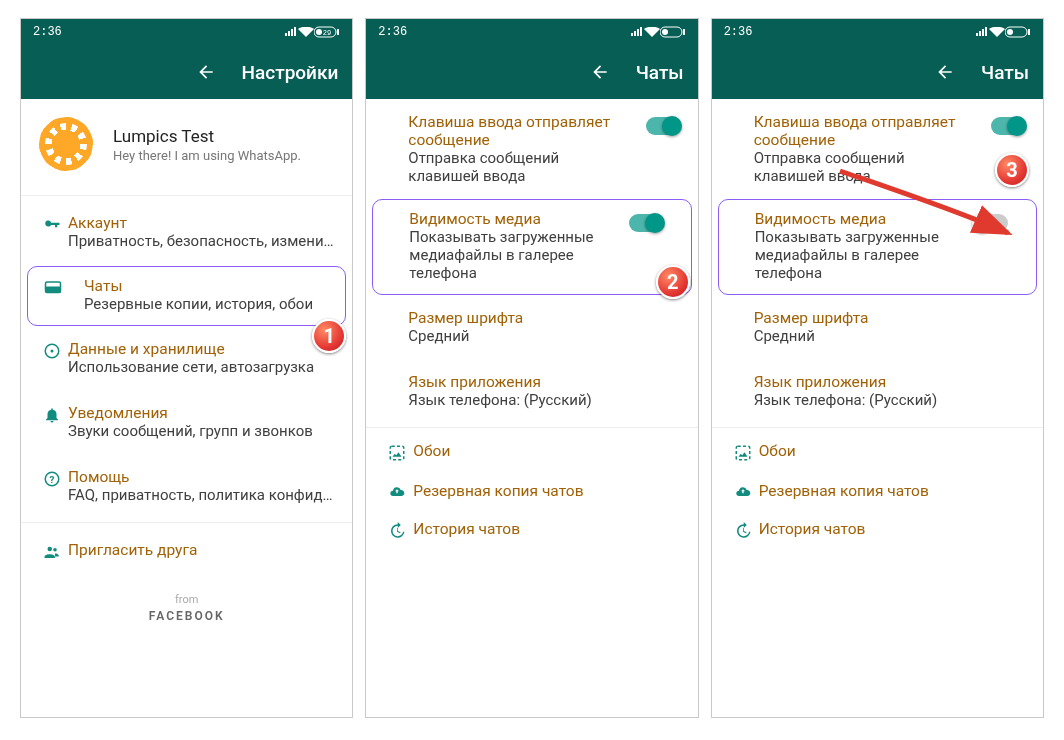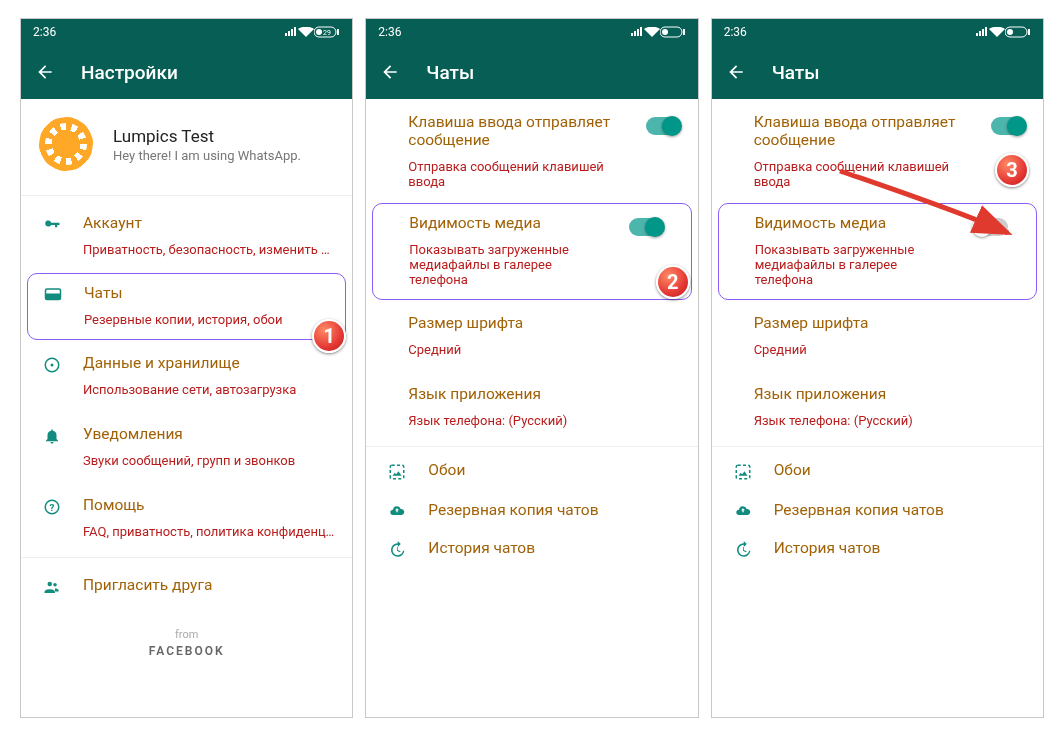--- a/index.html
+++ b/index.html
@@ -26,30 +26,32 @@
   }
   .status-bar {
     height: 26px;
     background: #075E54;
     color: #fff;
     display: flex;
     align-items: center;
     padding: 0 12px;
     font-size: 12px;
     justify-content: space-between;
+    font-family: Liberation Mono, monospace;
   }
   .status-right { display: flex; align-items: center; }
   .app-bar {
     background: #075E54;
     color: #fff;
     height: 54px;
     display: flex;
     align-items: center;
     padding: 0 14px;
     gap: 26px;
+    justify-content: flex-end;
   }
   .app-bar-title { font-size: 19px; font-weight: 500; }
   .content { flex: 1; overflow: hidden; background: #fff; }
   .profile {
     display: flex; align-items: center; gap: 20px;
     padding: 18px 18px 20px;
   }
   .avatar {
     width: 54px; height: 54px; border-radius: 50%;
     background:
@@ -62,28 +64,28 @@
   }
   .avatar::after{
     content:"";
     position:absolute; inset:0;
     border-radius:50%;
     box-shadow: inset 0 0 0 6px #ffa726;
   }
   .profile-name { font-size: 17px; color:#222; }
   .profile-sub { font-size: 13px; color:#777; margin-top:2px; }
   .list-item {
-    display:flex; align-items:flex-start; gap: 20px;
+    display:flex; align-items:flex-start; gap: 5px;
     padding: 14px 18px 14px 20px;
   }
   .list-item.nopad { padding-top:10px; padding-bottom:10px; }
   .li-icon { width: 22px; color:#128C7E; flex-shrink:0; margin-top:2px; display:flex; justify-content:center; }
   .li-body { flex:1; min-width:0; }
   .li-title { font-size:15.5px; color:#a16207; }
-  .li-sub { font-size:13px; color:#b91c1c; margin-top:10px; white-space:nowrap; overflow:hidden; text-overflow:ellipsis; }
+  .li-sub { font-size:15px; color:#404040; margin-top:0; white-space:nowrap; overflow:hidden; text-overflow:ellipsis; }
   .divider { height:1px; background:#eee; margin: 4px 0 4px 0; }
   .footer { text-align:center; color:#aaa; font-size:11px; margin-top:18px; }
   .footer-brand { letter-spacing:2px; font-weight:600; color:#666; font-size:12px; margin-top:3px; }
   
   .toggle {
     width: 34px; height: 18px; border-radius: 10px;
     position: relative; flex-shrink:0; margin-top:4px;
   }
   .toggle::after {
     content:""; position:absolute; top:-1px; width:20px; height:20px;

